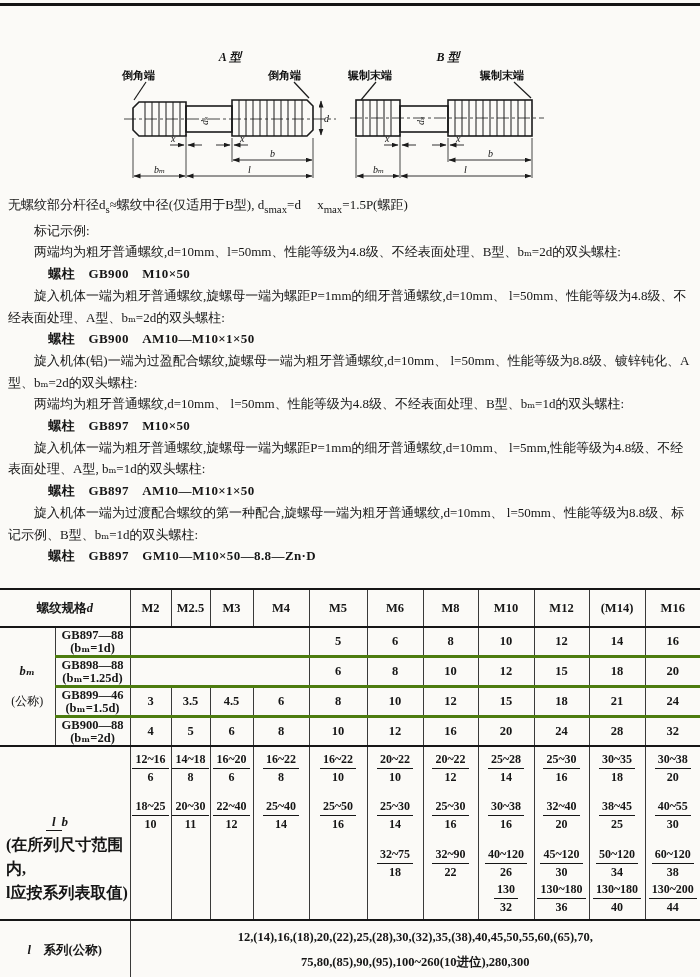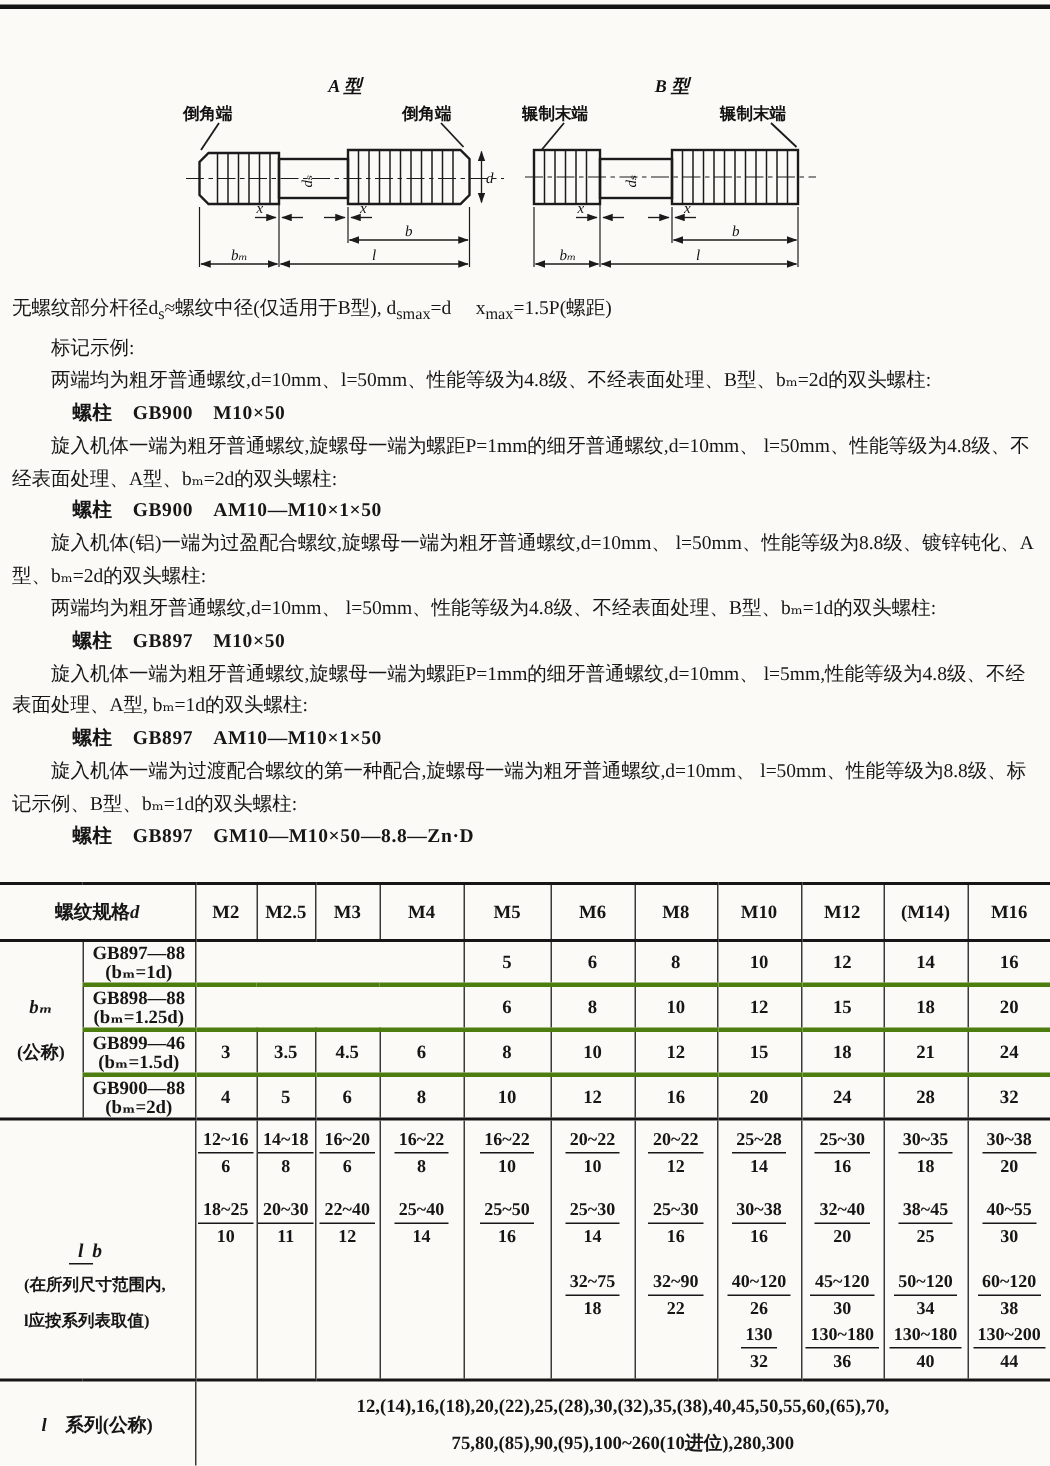--- a/index.html
+++ b/index.html
@@ -26,32 +26,32 @@
   p.indent{text-indent:2em;}
   p.desig{padding-left:3.1em;font-weight:bold;letter-spacing:.4px;margin-bottom:1px;}
   
   table.spec{position:absolute;top:588px;left:0;width:700px;border-collapse:collapse;table-layout:fixed;}
   table.spec td,table.spec th{padding:0;font-weight:bold;font-size:12.5px;text-align:center;vertical-align:middle;}
   .thead th{height:36px;border-top:2px solid #161616;border-bottom:2px solid #161616;font-size:13px;}
   .vl{border-left:1px solid #3a3a3a;}
   .bmrow td{border-bottom:3px solid #4d7c0f;height:27px;}
   .bmlast td{border-bottom:2px solid #161616;}
   td.side{border-bottom:2px solid #161616;font-size:13px;}
-  td.side .s2{margin-top:14px;font-weight:bold;font-size:12px;}
+  td.side .s2{margin-top:14px;font-weight:normal;font-size:12px;}
   td.gb{font-size:11px;line-height:12.5px;text-align:left;padding-left:3px;}
   .lbrow td{border-bottom:2px solid #161616;vertical-align:top;}
   .lbstack{position:relative;height:172px;}
   .frac{position:absolute;left:2%;right:2%;text-align:center;font-size:12px;font-weight:bold;line-height:15px;}
   .frac .fn{display:inline-block;border-bottom:1.5px solid #161616;padding:0 3px 1px;}
   .frac .fd{display:block;padding-top:1px;}
   .s1{top:5px;} .s2{top:52px;} .s3{top:100px;} .s4{top:135px;}
   td.lblabel{text-align:left;}
   .lbl-frac{margin:52px 0 2px 44px;width:26px;text-align:center;font-size:13px;font-style:italic;line-height:15px;}
   .lbl-frac .fn{display:inline-block;border-bottom:1.5px solid #161616;padding:0 6px 1px;}
-  .lbl-note{font-weight:bold;font-size:11px;padding-left:16px;line-height:24px;text-align:left;}
+  .lbl-note{font-weight:bold;font-size:16px;padding-left:6px;line-height:24px;text-align:left;}
   .lsrow td{border-bottom:4px solid #111;height:58px;}
   td.lslabel{text-align:left;padding-left:10px;font-size:13px;}
   td.lsval{text-align:left;padding-left:24px;font-size:12.5px;line-height:25px;}
 </style>
 </head>
 <body>
 
 <div class="rule-top"></div>
 
 <div class="figs">

